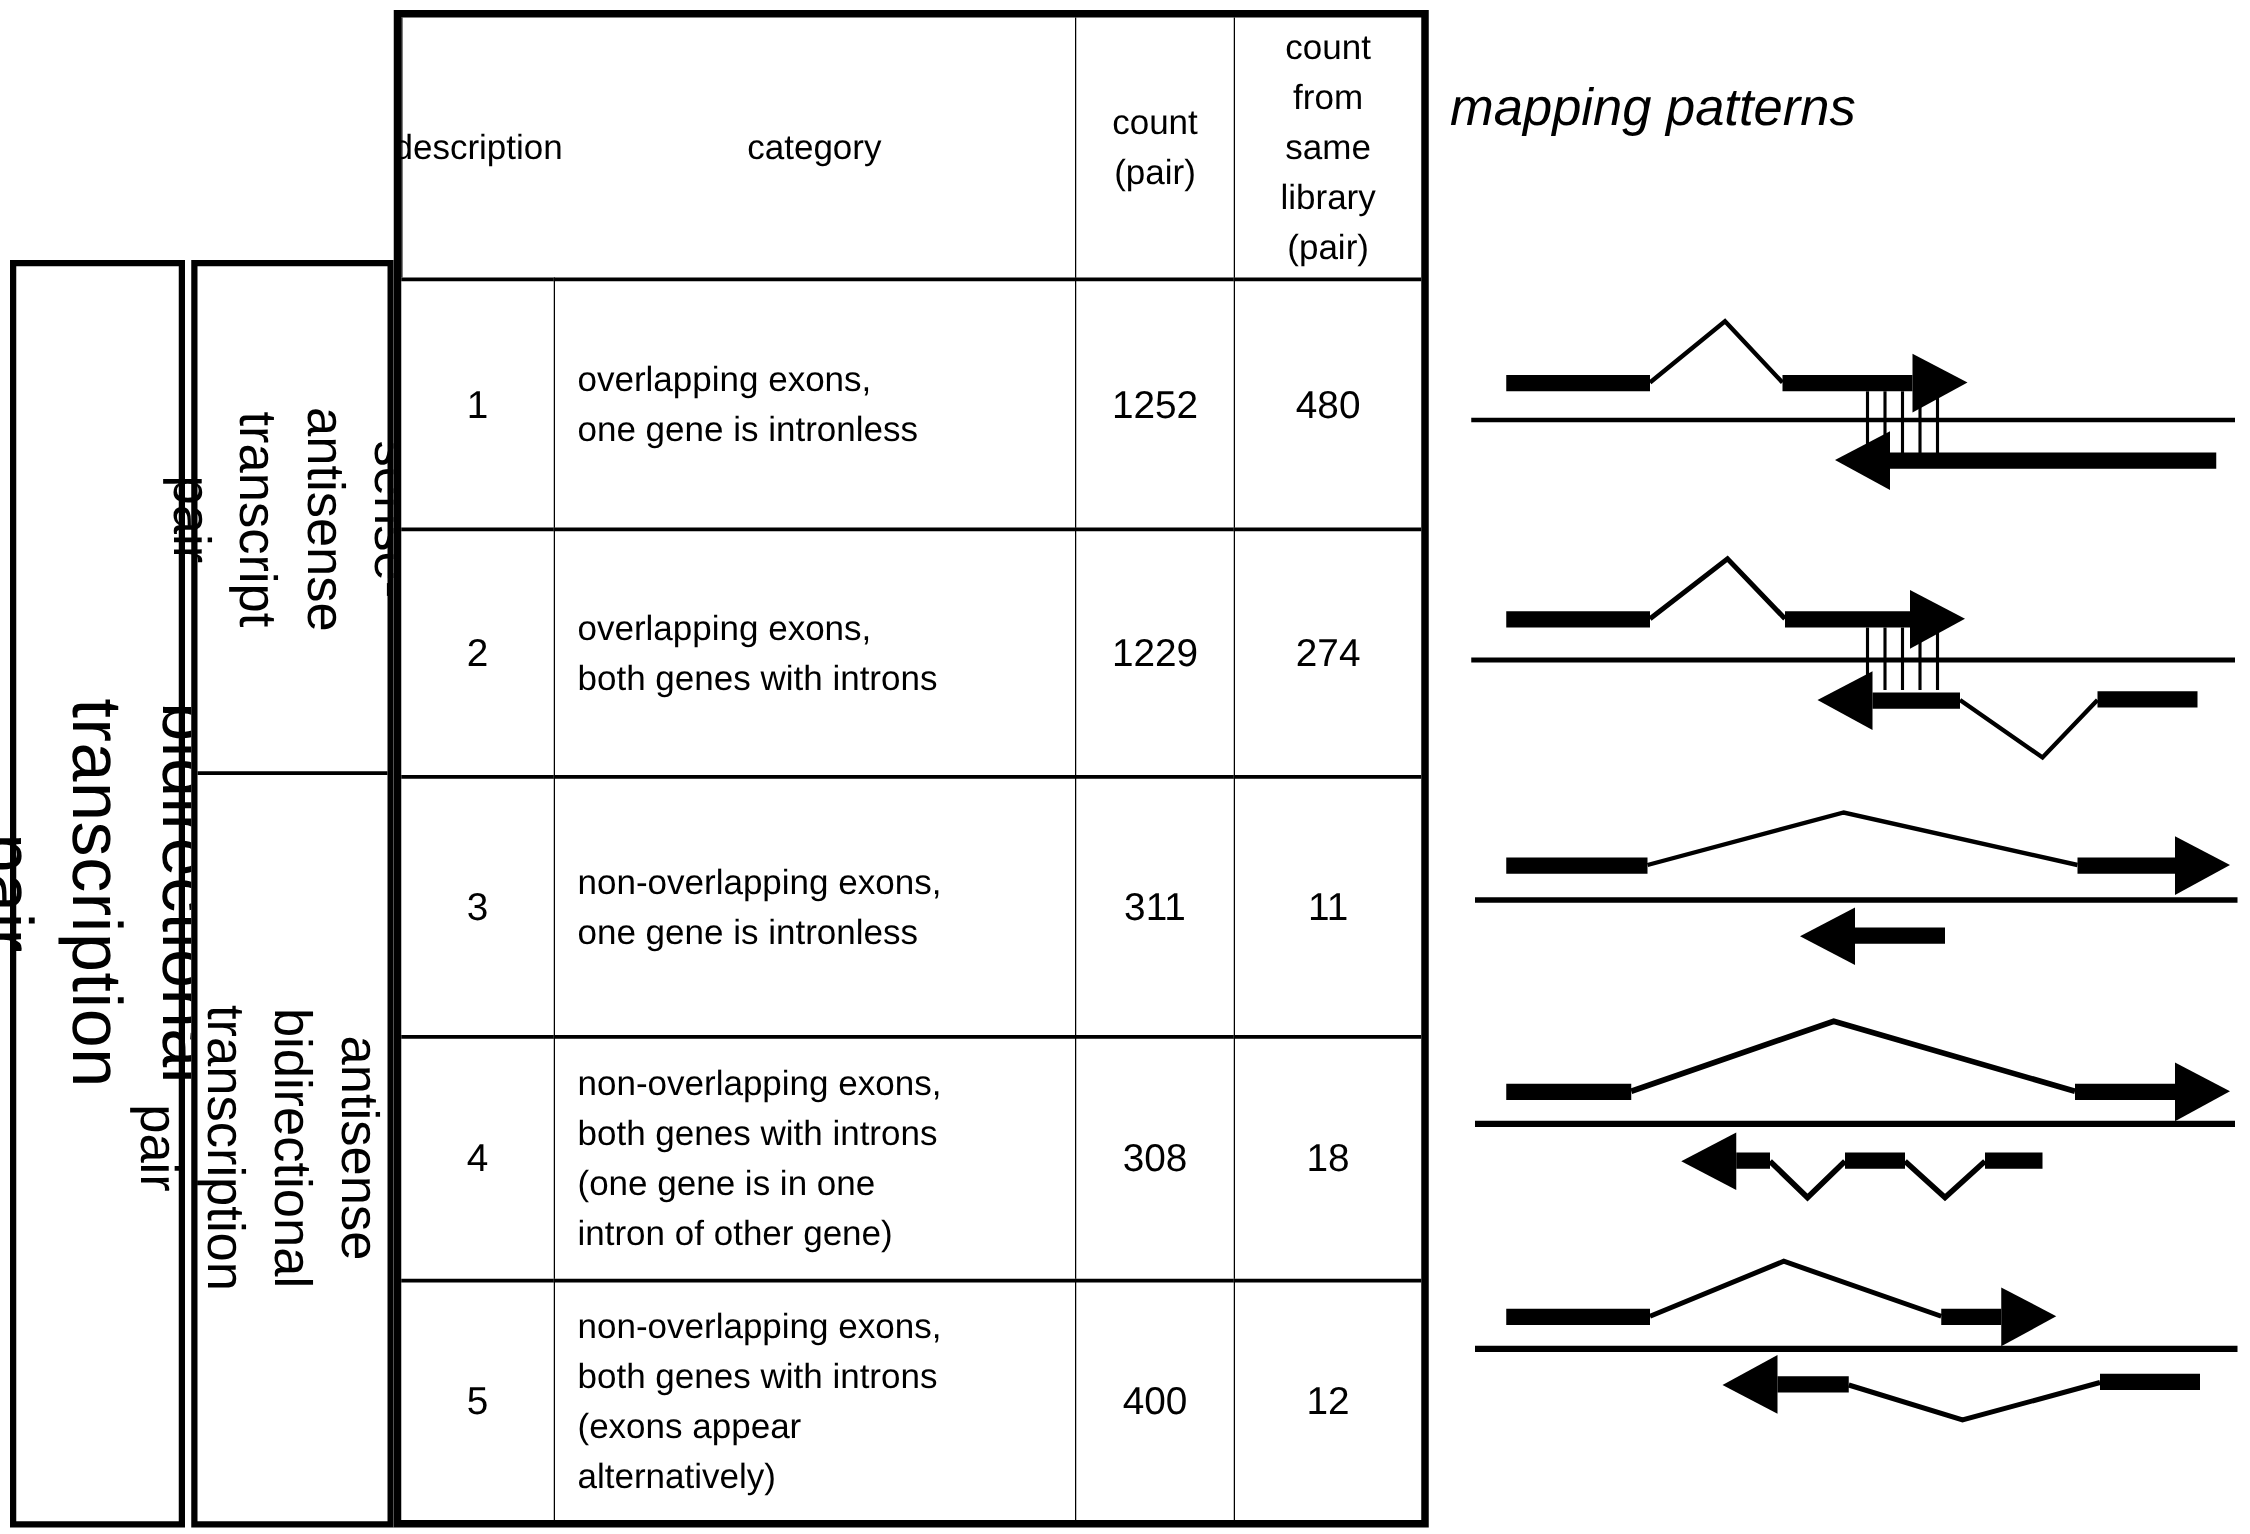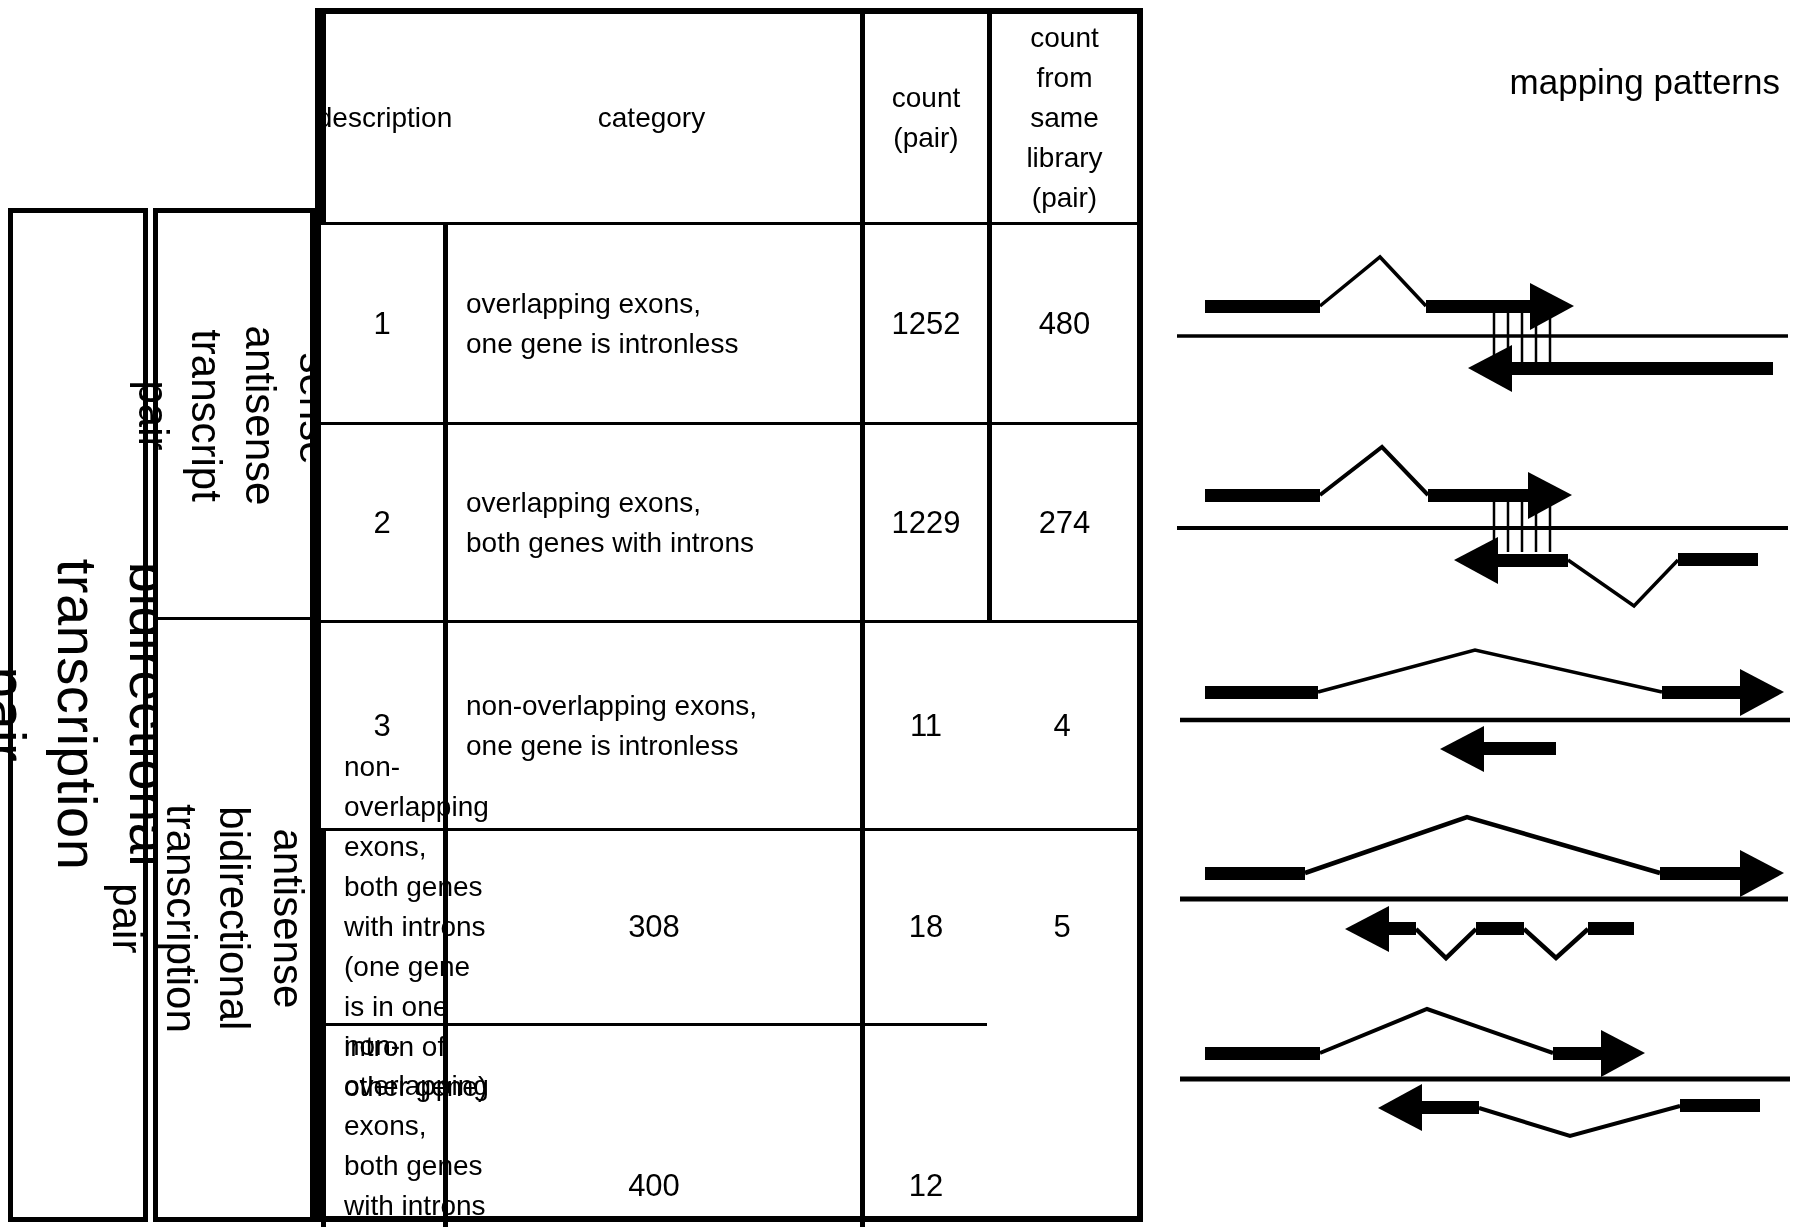--- a/index.html
+++ b/index.html
@@ -49,21 +49,21 @@
     width: 828px; height: 1214px;
     border: 6px solid #000;
     box-sizing: border-box;
     background: #fff;
     display: grid;
     grid-template-columns: 122px 417px 127px 150px;
     grid-template-rows: 208px 200px 198px 208px 195px auto;
   }
   .cell {
     box-sizing: border-box;
-    border-left: 5px solid #000000;
+    border-left: 1px solid #000000;
     border-top: 3px solid #000;
     display: flex;
     align-items: center;
     justify-content: center;
     font-size: 28px;
     text-align: center;
     line-height: 40px;
   }
   .cell.c0 { border-left: none; }
   .cell.r0 { border-top: none; }
@@ -73,22 +73,23 @@
     padding-left: 18px;
     padding-right: 25px;
   }
   .cell.num { font-size: 31px; }
   .cell.header { font-size: 28px; line-height: 40px; }
 
   
   #patterns-title {
     position: absolute;
     left: 1160px; top: 62px; width: 620px;
-    text-align: right;
-    font-size: 35px;
+    text-align: left;
+    font-size: 42px;
+    font-style: italic;
   }
   #patterns-svg { position: absolute; left: 0; top: 0; }
 </style>
 </head>
 <body>
 
 <div id="canvas">
 
   <div class="vbox" id="group-label-box">
     <div class="vlabel-wrap">
@@ -131,20 +132,21 @@
 
     <div class="cell num c0">2</div>
     <div class="cell desc pre">overlapping exons,
 both genes with introns</div>
     <div class="cell num">1229</div>
     <div class="cell num">274</div>
 
     <div class="cell num c0">3</div>
     <div class="cell desc pre">non-overlapping exons,
 one gene is intronless</div>
+    <div class="cell num">311</div>
     <div class="cell num">11</div>
 
     <div class="cell num c0">4</div>
     <div class="cell desc pre">non-overlapping exons,
 both genes with introns
 (one gene is in one
 intron of other gene)</div>
     <div class="cell num">308</div>
     <div class="cell num">18</div>
 

